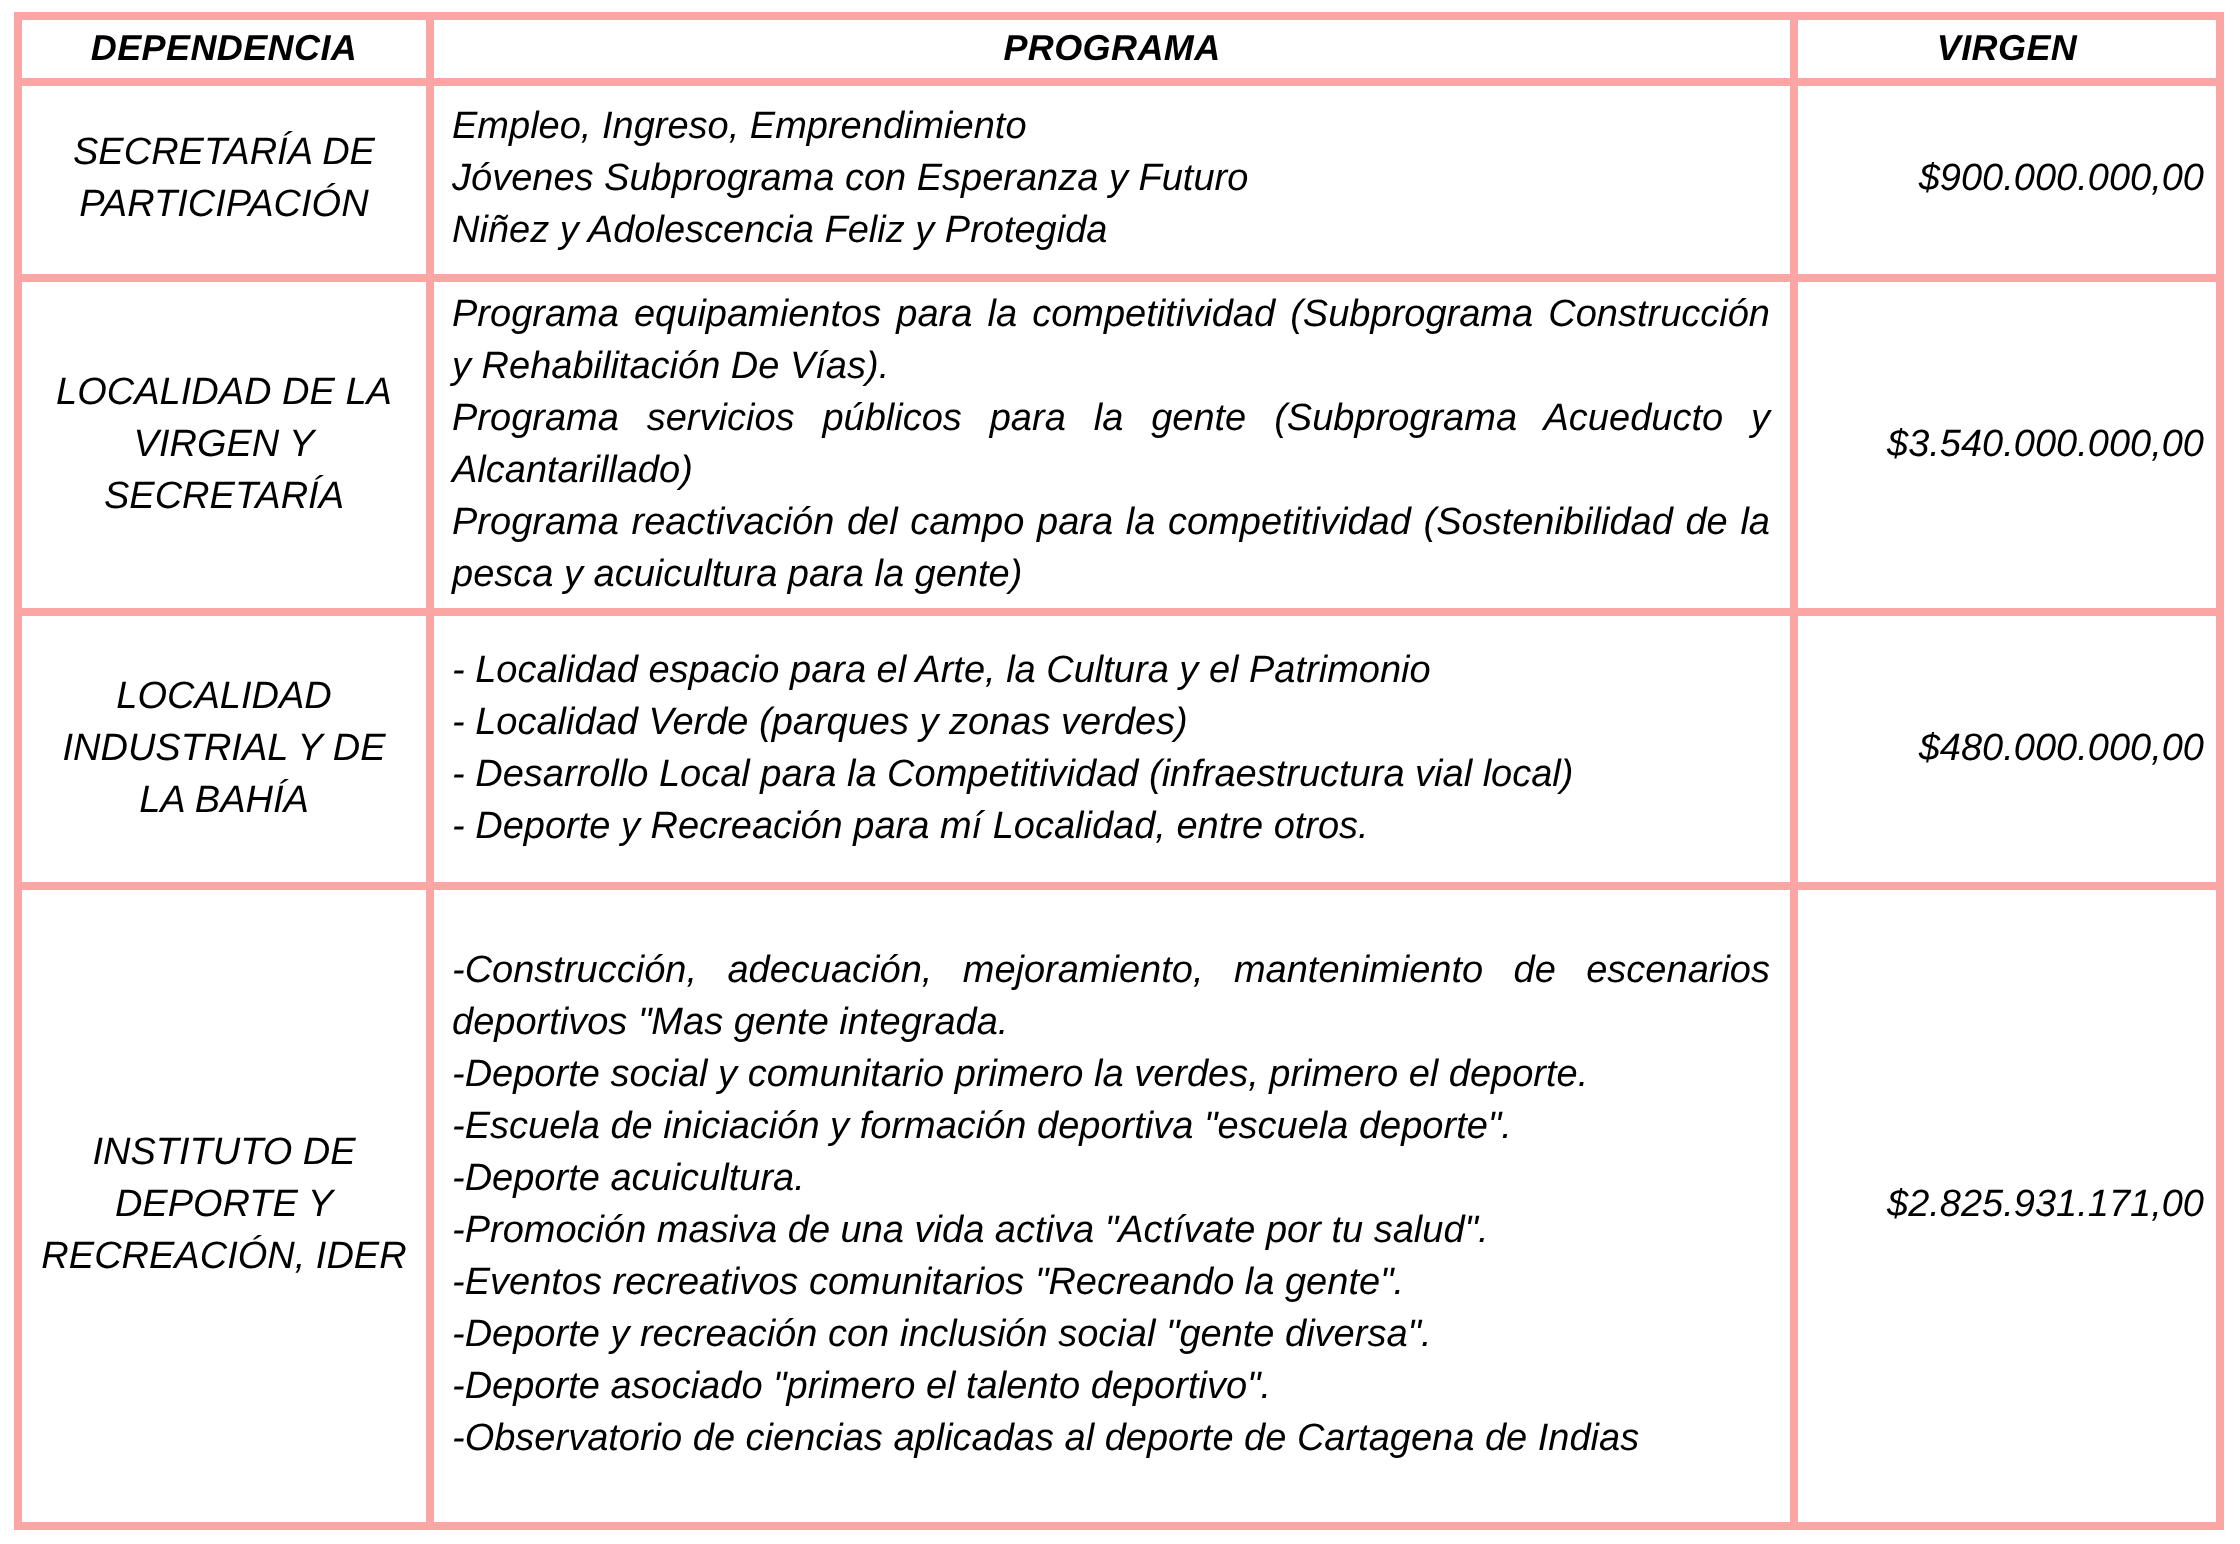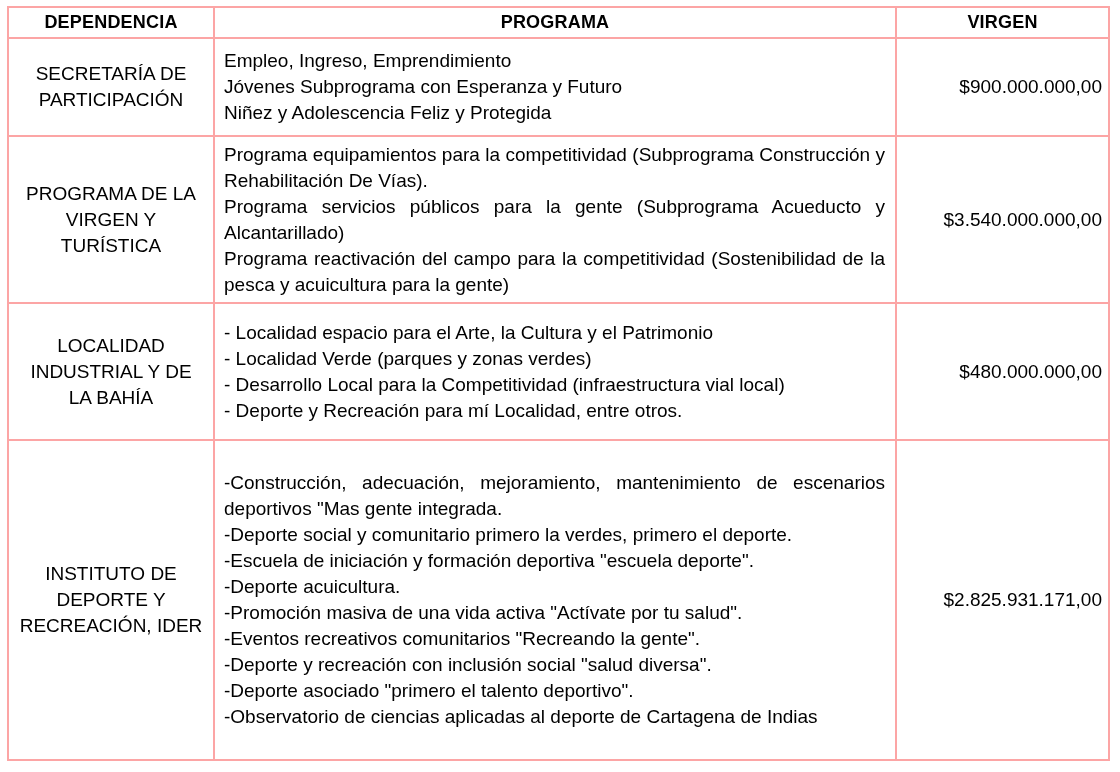--- a/index.html
+++ b/index.html
@@ -19,21 +19,22 @@
   table.budget {
     position: absolute;
     left: 7px;
     top: 6px;
     width: 1101px;
     border-collapse: collapse;
     table-layout: fixed;
   }
   table.budget th,
   table.budget td {
-    border: 2px solid #fca5a5;
+    border: 4px solid #fca5a5;
+    font-style: italic;
   }
   table.budget th {
     height: 27px;
     font-size: 18px;
     font-weight: bold;
     text-align: center;
     padding: 1px 4px;
     letter-spacing: 0.2px;
   }
   table.budget td {
@@ -83,21 +84,21 @@
         <tr>
     <td class="dep">SECRETARÍA DE PARTICIPACIÓN</td>
     <td class="prog">
             <p class="prog-item">Empleo, Ingreso, Emprendimiento</p>
             <p class="prog-item">Jóvenes Subprograma con Esperanza y Futuro</p>
             <p class="prog-item">Niñez y Adolescencia Feliz y Protegida</p>
           </td>
     <td class="val">$900.000.000,00</td>
   </tr>
         <tr>
-    <td class="dep">PROGRAMA DE LA VIRGEN Y TURÍSTICA</td>
+    <td class="dep">LOCALIDAD DE LA VIRGEN Y SECRETARÍA</td>
     <td class="prog">
             <p class="prog-item">Programa equipamientos para la competitividad (Subprograma Construcción y Rehabilitación De Vías).</p>
             <p class="prog-item">Programa servicios públicos para la gente (Subprograma Acueducto y Alcantarillado)</p>
             <p class="prog-item">Programa reactivación del campo para la competitividad (Sostenibilidad de la pesca y acuicultura para la gente)</p>
           </td>
     <td class="val">$3.540.000.000,00</td>
   </tr>
         <tr>
     <td class="dep">LOCALIDAD INDUSTRIAL Y DE LA BAHÍA</td>
     <td class="prog">
@@ -110,21 +111,21 @@
   </tr>
         <tr>
     <td class="dep">INSTITUTO DE DEPORTE Y RECREACIÓN, IDER</td>
     <td class="prog">
             <p class="prog-item">-Construcción, adecuación, mejoramiento, mantenimiento de escenarios deportivos "Mas gente integrada.</p>
             <p class="prog-item">-Deporte social y comunitario primero la verdes, primero el deporte.</p>
             <p class="prog-item">-Escuela de iniciación y formación deportiva "escuela deporte".</p>
             <p class="prog-item">-Deporte acuicultura.</p>
             <p class="prog-item">-Promoción masiva de una vida activa "Actívate por tu salud".</p>
             <p class="prog-item">-Eventos recreativos comunitarios "Recreando la gente".</p>
-            <p class="prog-item">-Deporte y recreación con inclusión social "salud diversa".</p>
+            <p class="prog-item">-Deporte y recreación con inclusión social "gente diversa".</p>
             <p class="prog-item">-Deporte asociado "primero el talento deportivo".</p>
             <p class="prog-item">-Observatorio de ciencias aplicadas al deporte de Cartagena de Indias</p>
           </td>
     <td class="val">$2.825.931.171,00</td>
   </tr>
       </tbody>
   </table>
 </div>
 
 </body></html>

